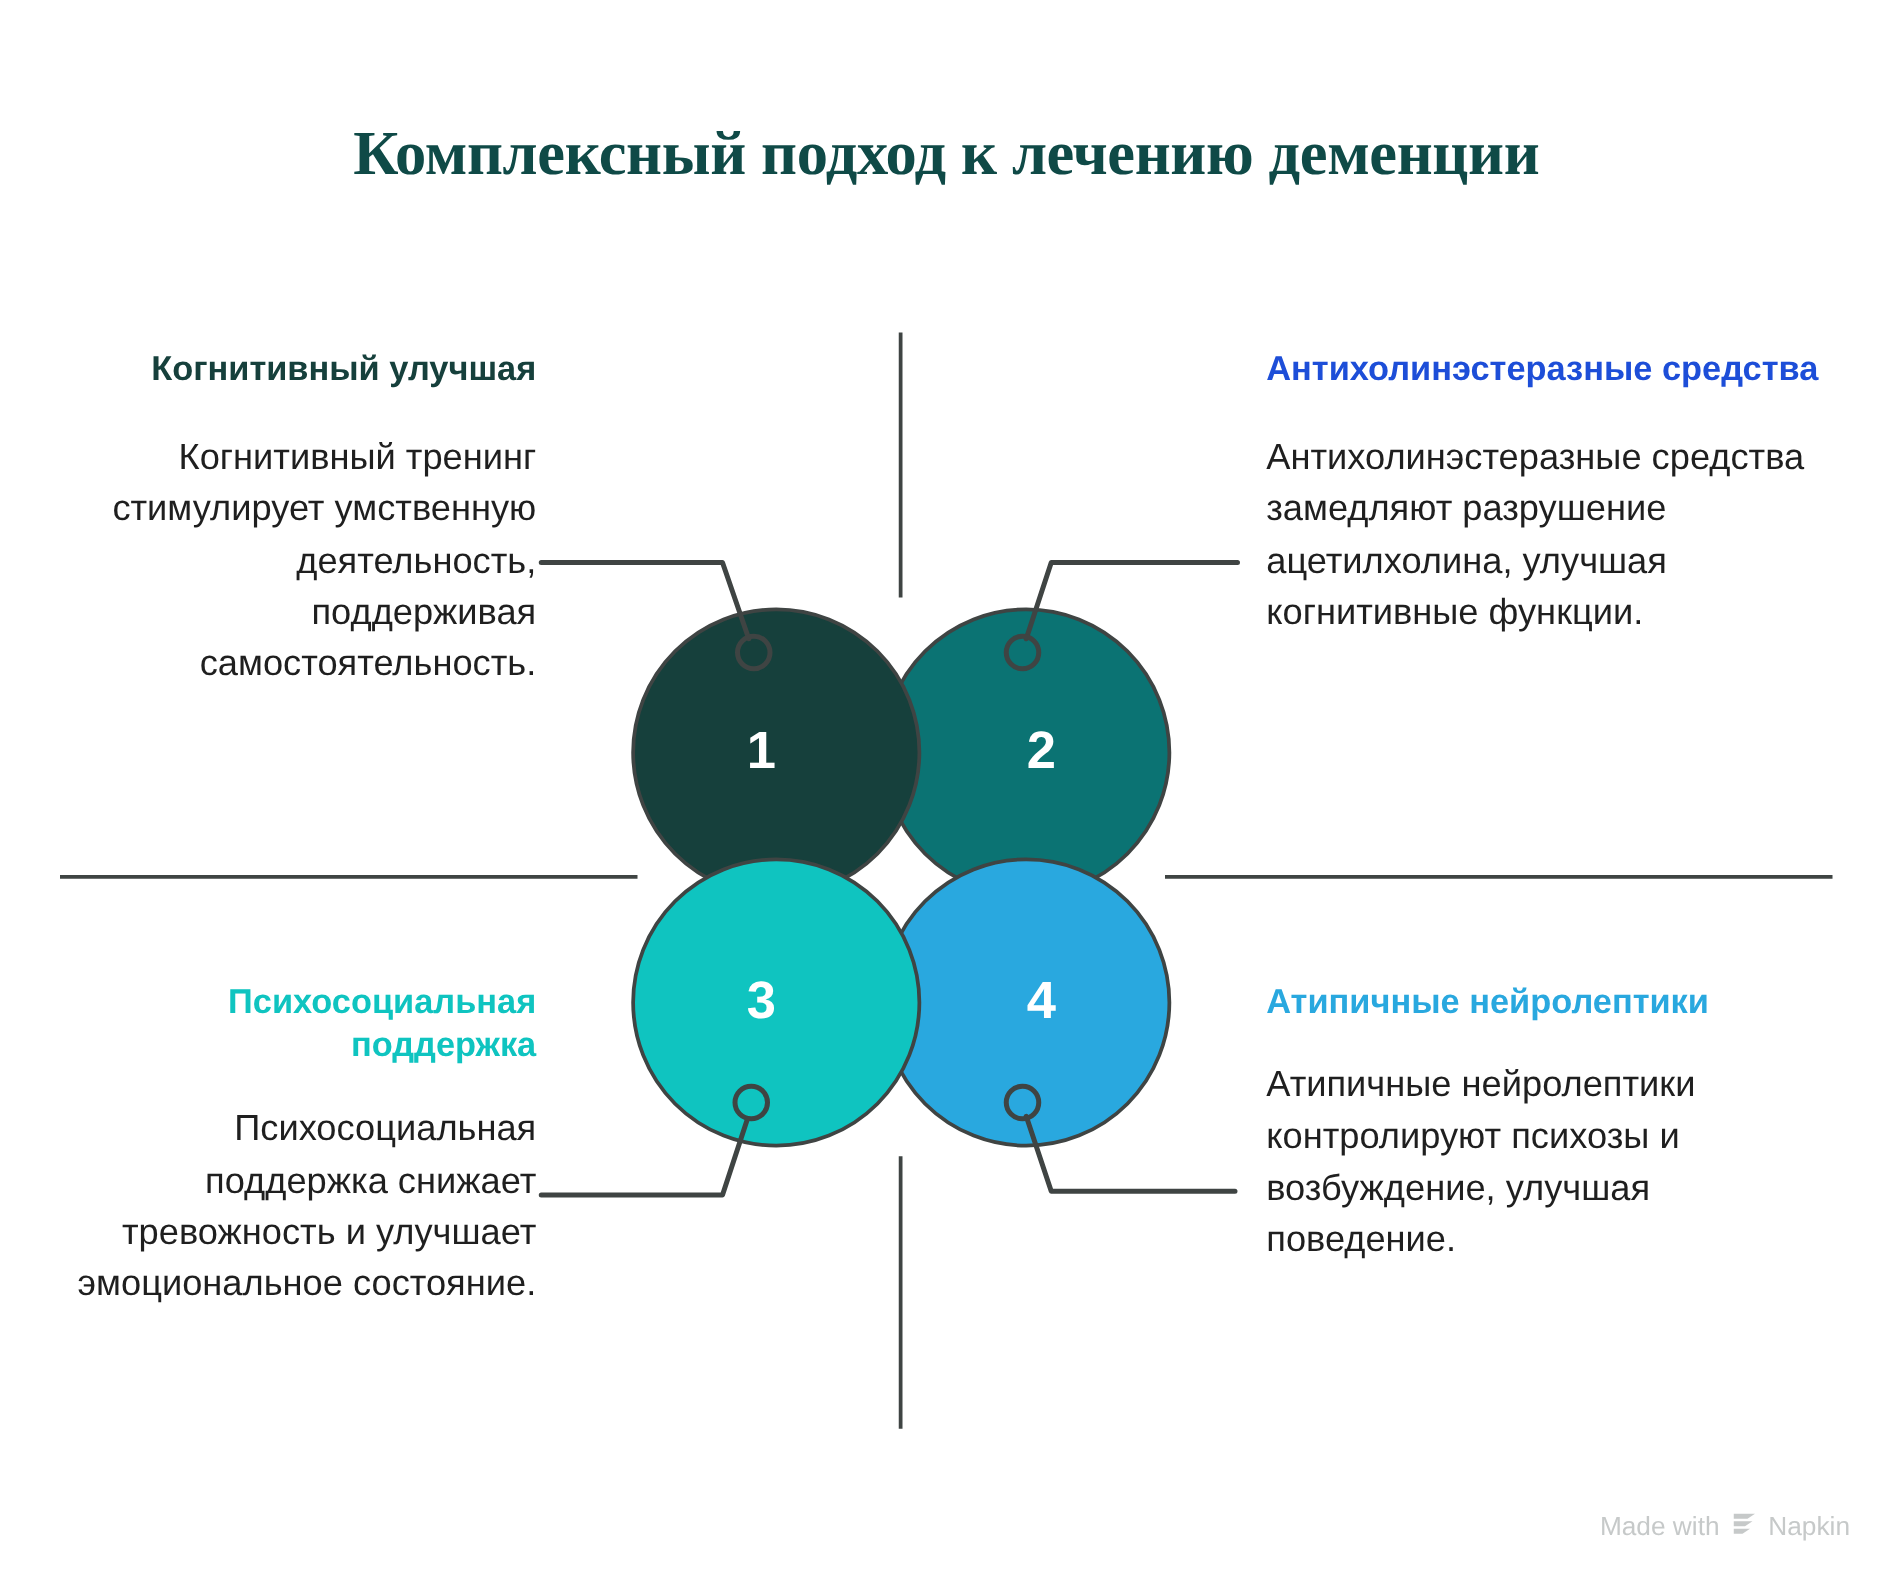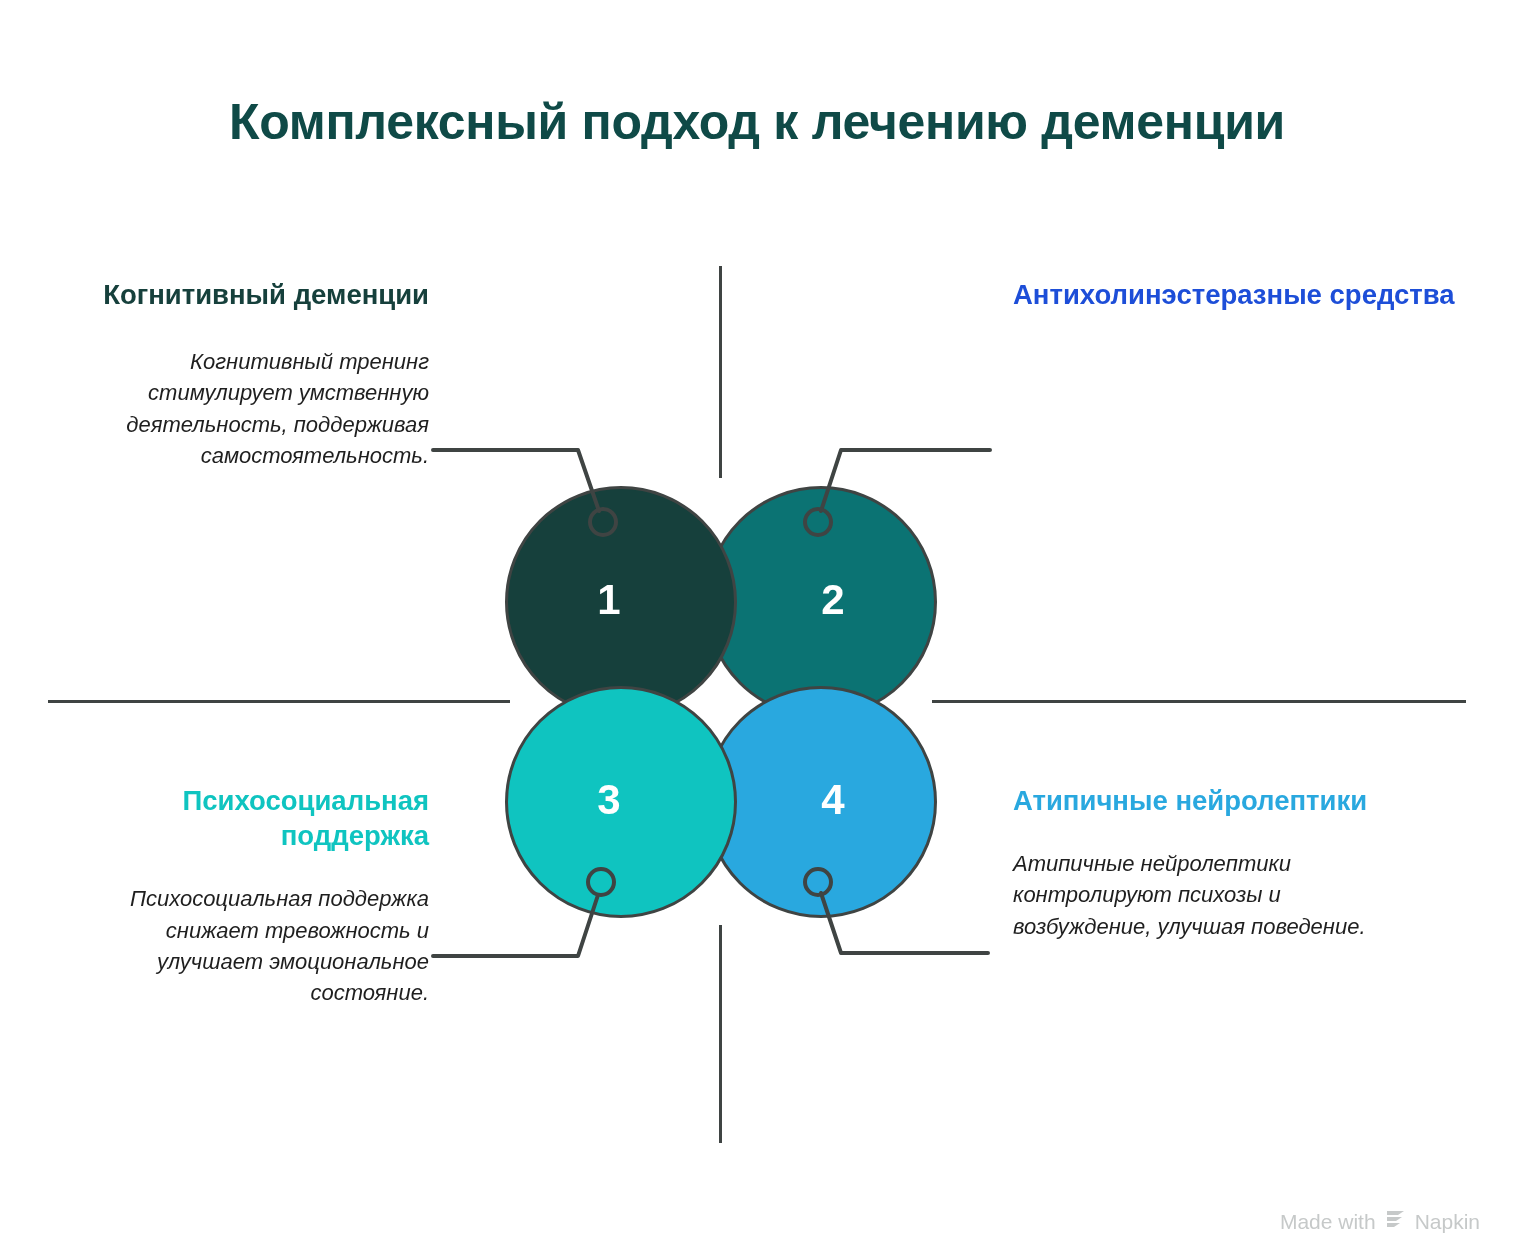--- a/index.html
+++ b/index.html
@@ -48,24 +48,23 @@
   
   .quad { position: absolute; }
   .quad h2 {
     margin: 0 0 34px 0;
     font-size: 27.5px;
     font-weight: bold;
     line-height: 1.28;
   }
   .quad p {
     margin: 0;
-    font-size: 22px;
+    font-size: 29px;
     line-height: 1.42;
     color: #1f1f1f;
-    font-style: italic;
   }
 
   #quad-1 { left: 60px;  top: 277px; width: 369px; text-align: right; }
   #quad-2 { left: 1013px; top: 277px; width: 445px; text-align: left; }
   #quad-3 { left: 60px;  top: 783px; width: 369px; text-align: right; }
   #quad-4 { left: 1013px; top: 783px; width: 400px; text-align: left; }
 
   #quad-3 h2, #quad-4 h2 { margin-bottom: 30px; }
 
   
@@ -127,34 +126,35 @@
   #watermark .wm-logo {
     display: inline-block;
     width: 21px; height: 19px;
   }
 </style>
 </head>
 <body>
 
 <div id="canvas" style="background: rgb(255, 255, 255);">
 
-  <div id="title" style="color: rgb(15, 74, 71);">Комплексный подход к лечению деменции</div>
+  <div id="title" style="color: rgb(15, 74, 71); font-family: Liberation Serif, serif;">Комплексный подход к лечению деменции</div>
 
   <div class="divider" id="divider-h-left" style="background: rgb(63, 68, 67);"></div>
   <div class="divider" id="divider-h-right" style="background: rgb(63, 68, 67);"></div>
   <div class="divider" id="divider-v-top" style="background: rgb(63, 68, 67);"></div>
   <div class="divider" id="divider-v-bottom" style="background: rgb(63, 68, 67);"></div>
 
   <div class="quad" id="quad-1">
-    <h2 style="color: rgb(22, 64, 60);">Когнитивный деменции</h2>
+    <h2 style="color: rgb(22, 64, 60);">Когнитивный улучшая</h2>
     <p>Когнитивный тренинг стимулирует умственную деятельность, поддерживая самостоятельность.</p>
   </div>
 
   <div class="quad" id="quad-2">
     <h2 style="color: #1d4ed8;">Антихолинэстеразные средства</h2>
+    <p>Антихолинэстеразные средства замедляют разрушение ацетилхолина, улучшая когнитивные функции.</p>
   </div>
 
   <div class="quad" id="quad-4">
     <h2 style="color: rgb(41, 168, 223);">Атипичные нейролептики</h2>
     <p>Атипичные нейролептики контролируют психозы и возбуждение, улучшая поведение.</p>
   </div>
 
   <div class="quad" id="quad-3">
     <h2 style="color: rgb(15, 196, 192);">Психосоциальная поддержка</h2>
     <p>Психосоциальная поддержка снижает тревожность и улучшает эмоциональное состояние.</p>

